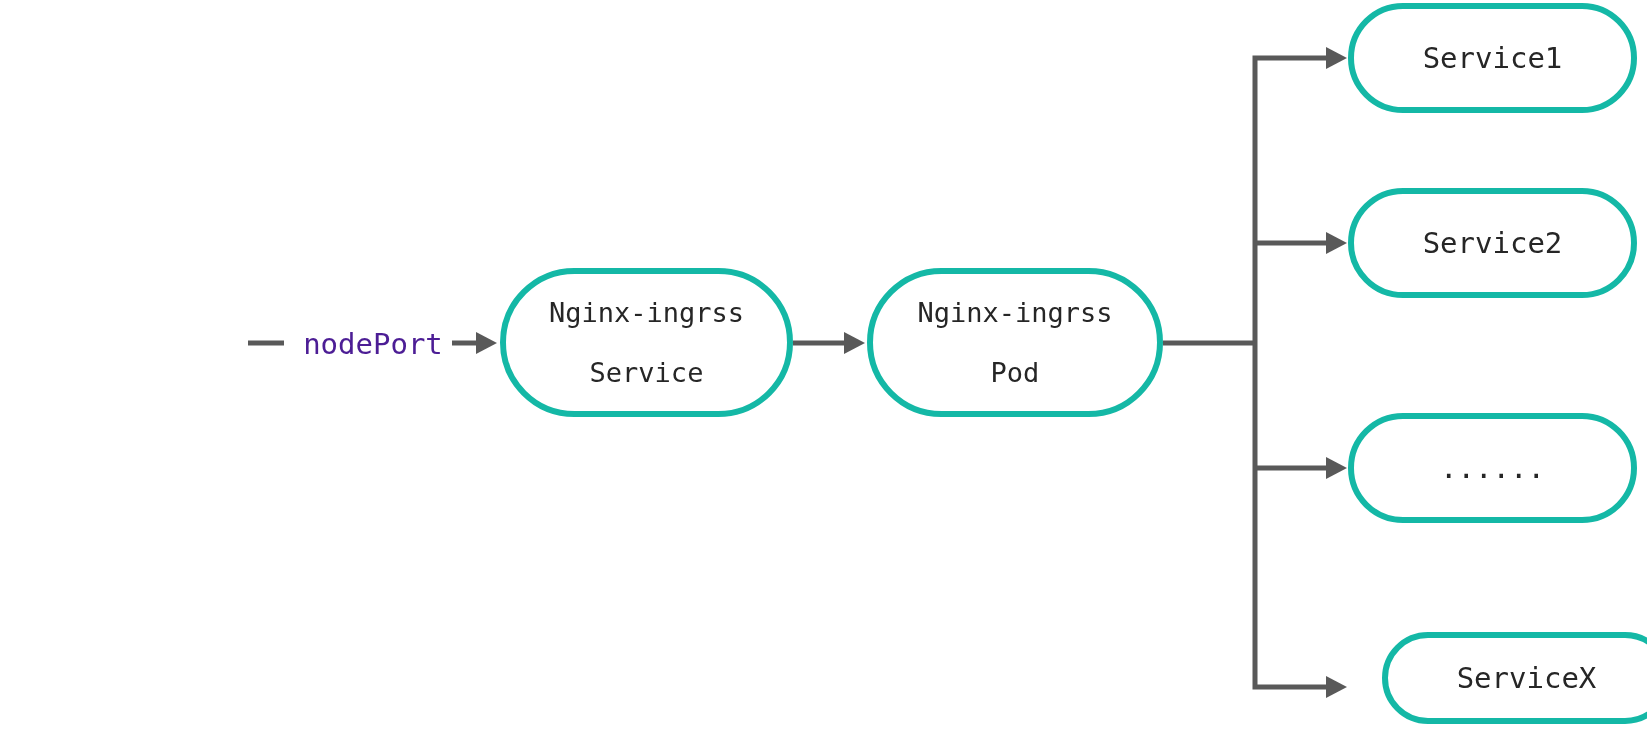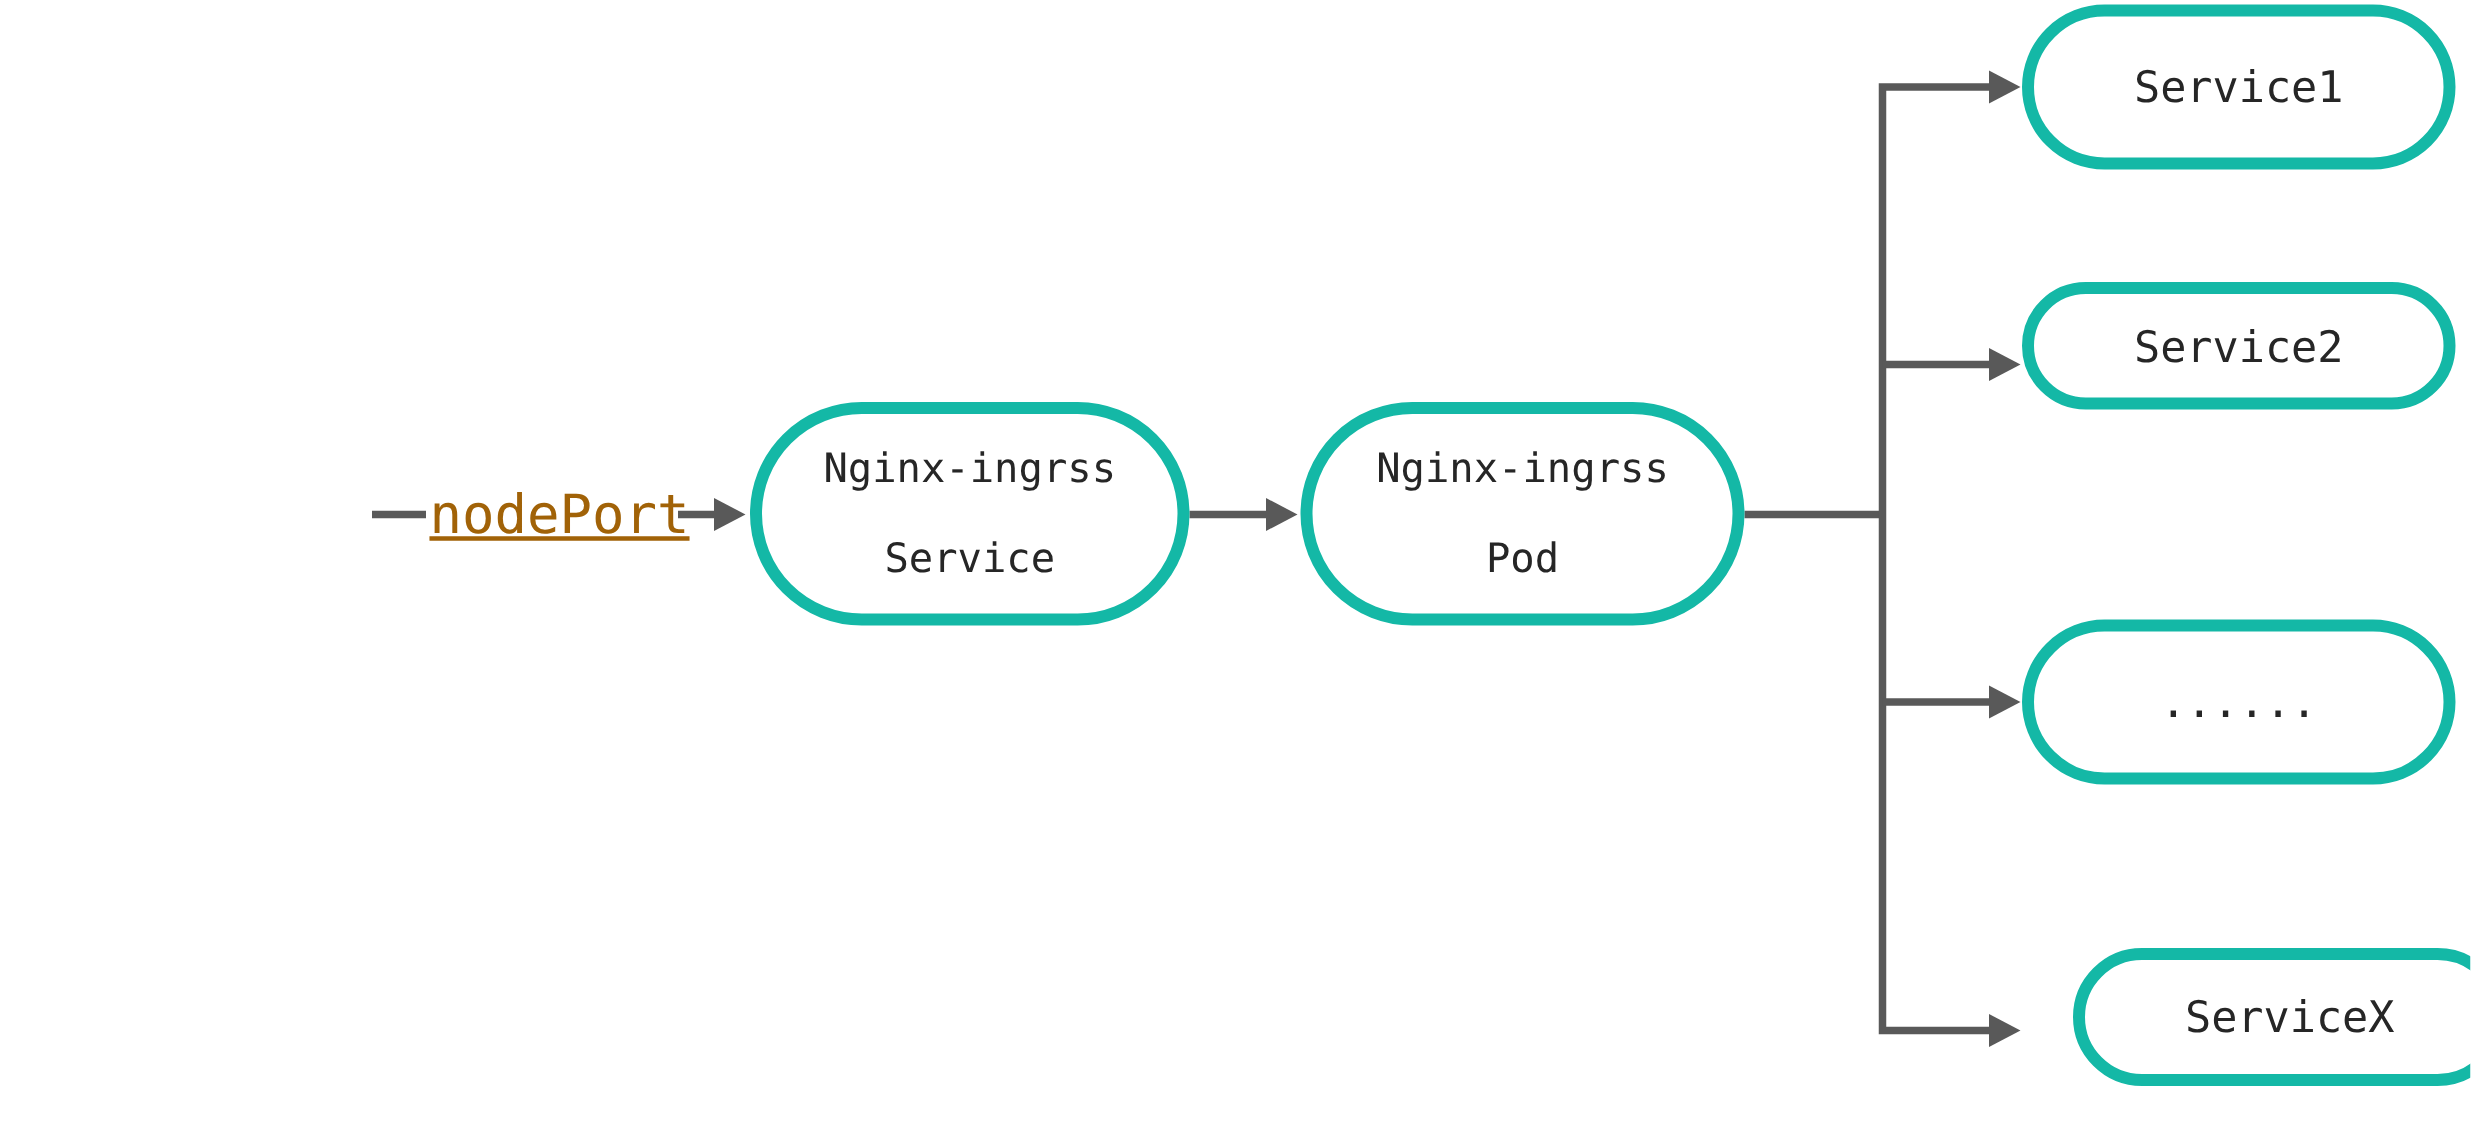--- a/index.html
+++ b/index.html
@@ -12,21 +12,21 @@
     overflow: hidden;
   }
   .connector-layer {
     position: absolute;
     left: 0; top: 0;
     width: 1647px; height: 747px;
   }
   .node {
     position: absolute;
     box-sizing: border-box;
-    border: 8px solid #14b8a6;
+    border: 6px solid #14b8a6;
     background: #ffffff;
     color: #262626;
     display: flex;
     flex-direction: column;
     align-items: center;
     justify-content: center;
     text-align: center;
   }
   .rect-node {
     border-radius: 16px;
@@ -40,24 +40,23 @@
     font-size: 27px;
     line-height: 60px;
   }
   .stadium-small {
     font-size: 29px;
     line-height: 110px;
   }
   .edge-label {
     position: absolute;
     transform: translate(-50%, -50%);
-    font-size: 36px;
-    color: #a16207;
+    font-size: 29px;
+    color: #4c1d95;
     white-space: nowrap;
-    text-decoration: underline;
   }
 </style>
 </head>
 <body>
 
 <div class="canvas">
 
   <svg class="connector-layer" width="1647" height="747" viewBox="0 0 1647 747" xmlns="http://www.w3.org/2000/svg">
 
     <path d="M248 343 H284" stroke="#595959" stroke-width="5" fill="none"></path>
@@ -91,21 +90,21 @@
 
   <div class="node stadium stadium-big" style="left:867px; top:268px; width:296px; height:149px;">
     <span>Nginx-ingrss</span>
     <span>Pod</span>
   </div>
 
   <div class="node stadium stadium-small" style="left:1348px; top:3px; width:289px; height:110px;">
     <span>Service1</span>
   </div>
 
-  <div class="node stadium stadium-small" style="left:1348px; top:188px; width:289px; height:85px;">
+  <div class="node stadium stadium-small" style="left:1348px; top:188px; width:289px; height:110px;">
     <span>Service2</span>
   </div>
 
   <div class="node stadium stadium-small" style="left:1348px; top:413px; width:289px; height:110px;">
     <span>......</span>
   </div>
 
   <div class="node stadium stadium-small" style="left:1382px; top:632px; width:289px; height:92px;">
     <span>ServiceX</span>
   </div>

